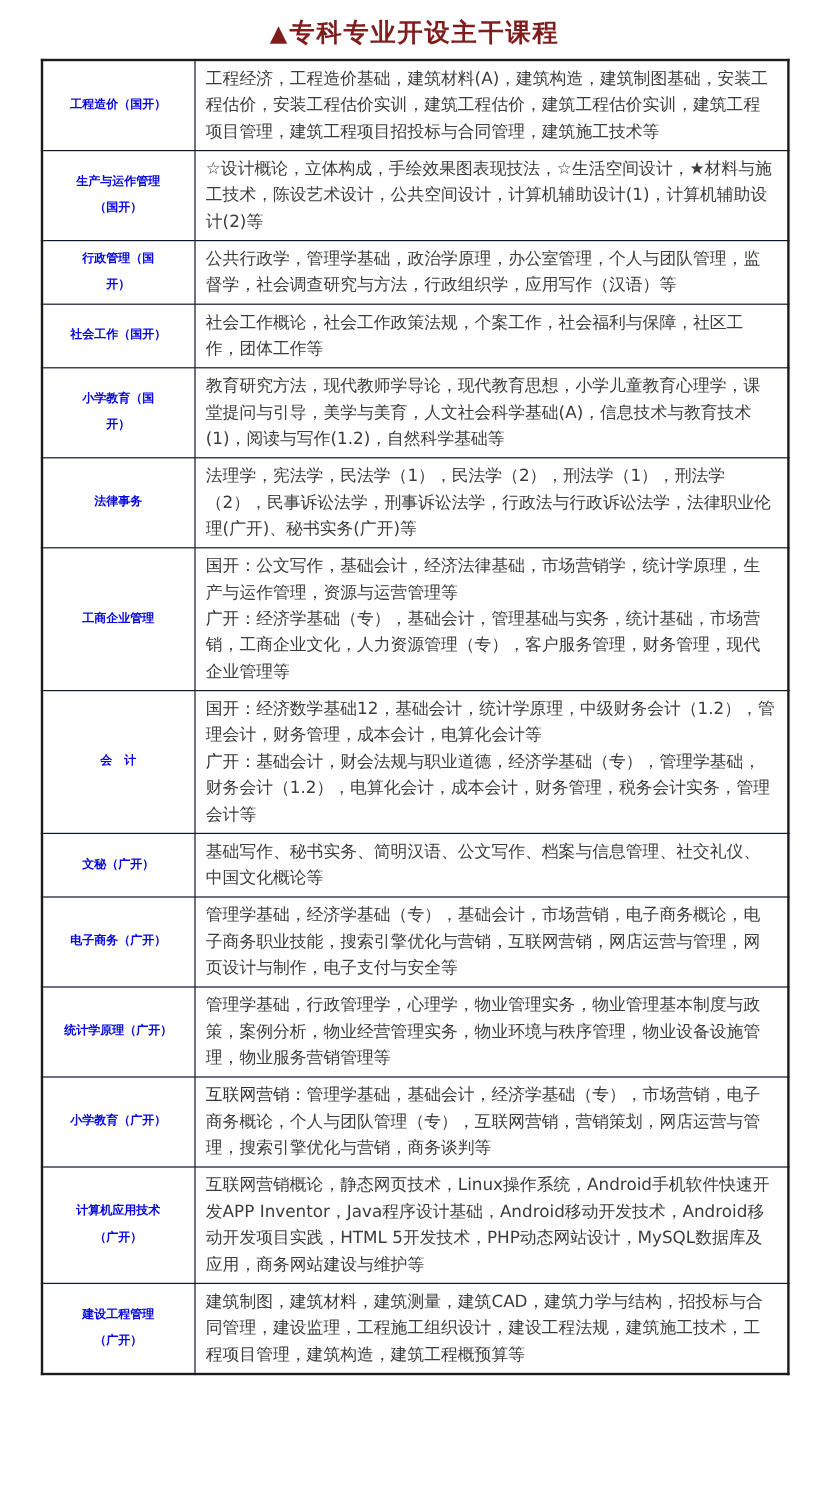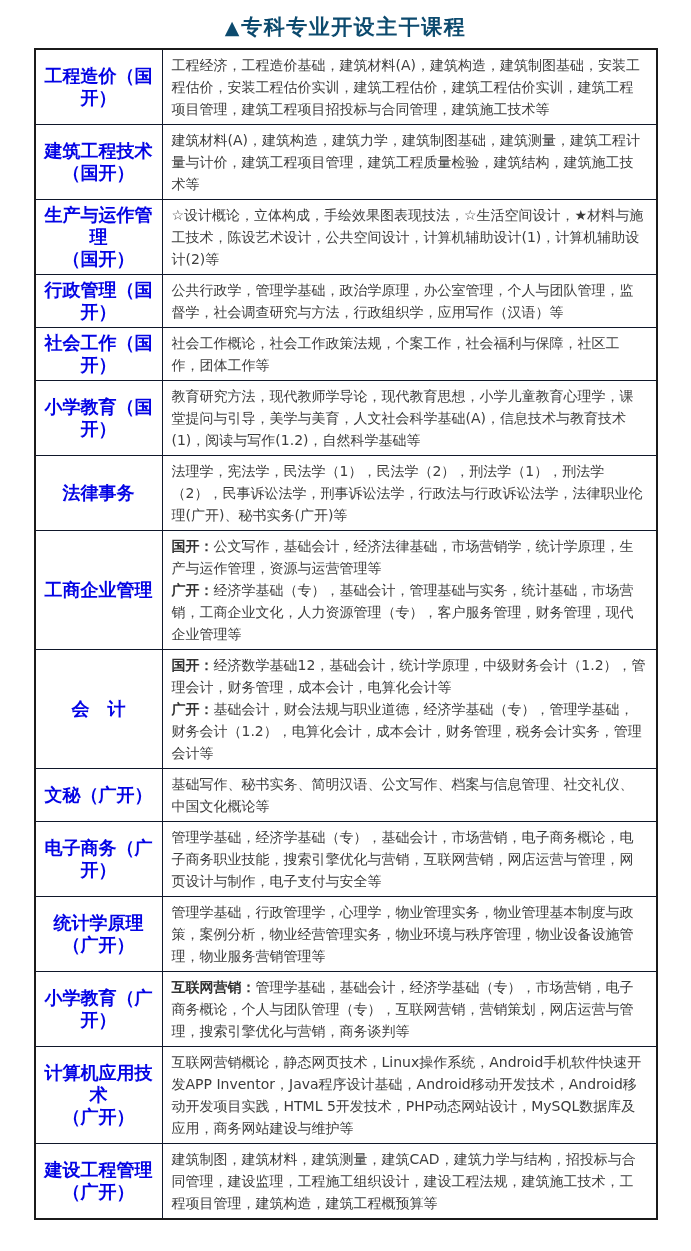--- a/index.html
+++ b/index.html
@@ -5,21 +5,21 @@
   html,body { margin:0; padding:0; }
   body {
     width:691px; height:1251px;
     background:#ffffff;
     font-family:"DejaVu Sans","Liberation Sans",sans-serif;
     -webkit-font-smoothing:antialiased;
   }
   .page { padding-top:14px; }
   .page-title {
     text-align:center;
-    color:#0c4a6e;
+    color:#7f1d1d;
     font-weight:bold;
     font-size:21px;
     letter-spacing:1.5px;
     font-family:"DejaVu Serif","Liberation Serif",serif;
     margin:0 0 8px 0;
     line-height:26px;
   }
   .page-title .tri { font-size:19px; letter-spacing:0; margin-right:2px; }
   table.course-table {
     width:624px;
@@ -30,56 +30,49 @@
   }
   .course-table td {
     border:1px solid #0f172a;
   }
   td.major-cell {
     width:122px;
     text-align:center;
     vertical-align:middle;
     color:#0404e4;
     font-weight:bold;
-    font-size:18px;
+    font-size:10px;
     line-height:22px;
     white-space:pre-line;
     padding:4px 2px;
   }
   td.courses-cell {
     vertical-align:middle;
     color:#3d3d3d;
     font-size:14px;
     line-height:22px;
     padding:4px 9px;
   }
   .course-group { margin:0; }
-  .prefix { font-weight:bold; color:#333333; }
+  .prefix { font-weight:normal; color:#333333; }
 </style>
 </head>
 <body>
 
 <div class="page">
   <div class="page-title">
     <span class="tri">▲</span><span>专科专业开设主干课程</span>
   </div>
 
   <table class="course-table">
     <tbody>
         <tr>
           <td class="major-cell">工程造价（国开）</td>
           <td class="courses-cell">
             <div class="course-group"><span>工程经济，工程造价基础，建筑材料(A)，建筑构造，建筑制图基础，安装工程估价，安装工程估价实训，建筑工程估价，建筑工程估价实训，建筑工程项目管理，建筑工程项目招投标与合同管理，建筑施工技术等</span></div>
-          </td>
-        </tr>
-        <tr>
-          <td class="major-cell">建筑工程技术
-（国开）</td>
-          <td class="courses-cell">
-            <div class="course-group"><span>建筑材料(A)，建筑构造，建筑力学，建筑制图基础，建筑测量，建筑工程计量与计价，建筑工程项目管理，建筑工程质量检验，建筑结构，建筑施工技术等</span></div>
           </td>
         </tr>
         <tr>
           <td class="major-cell">生产与运作管理
 （国开）</td>
           <td class="courses-cell">
             <div class="course-group"><span>☆设计概论，立体构成，手绘效果图表现技法，☆生活空间设计，★材料与施工技术，陈设艺术设计，公共空间设计，计算机辅助设计(1)，计算机辅助设计(2)等</span></div>
           </td>
         </tr>
         <tr>

